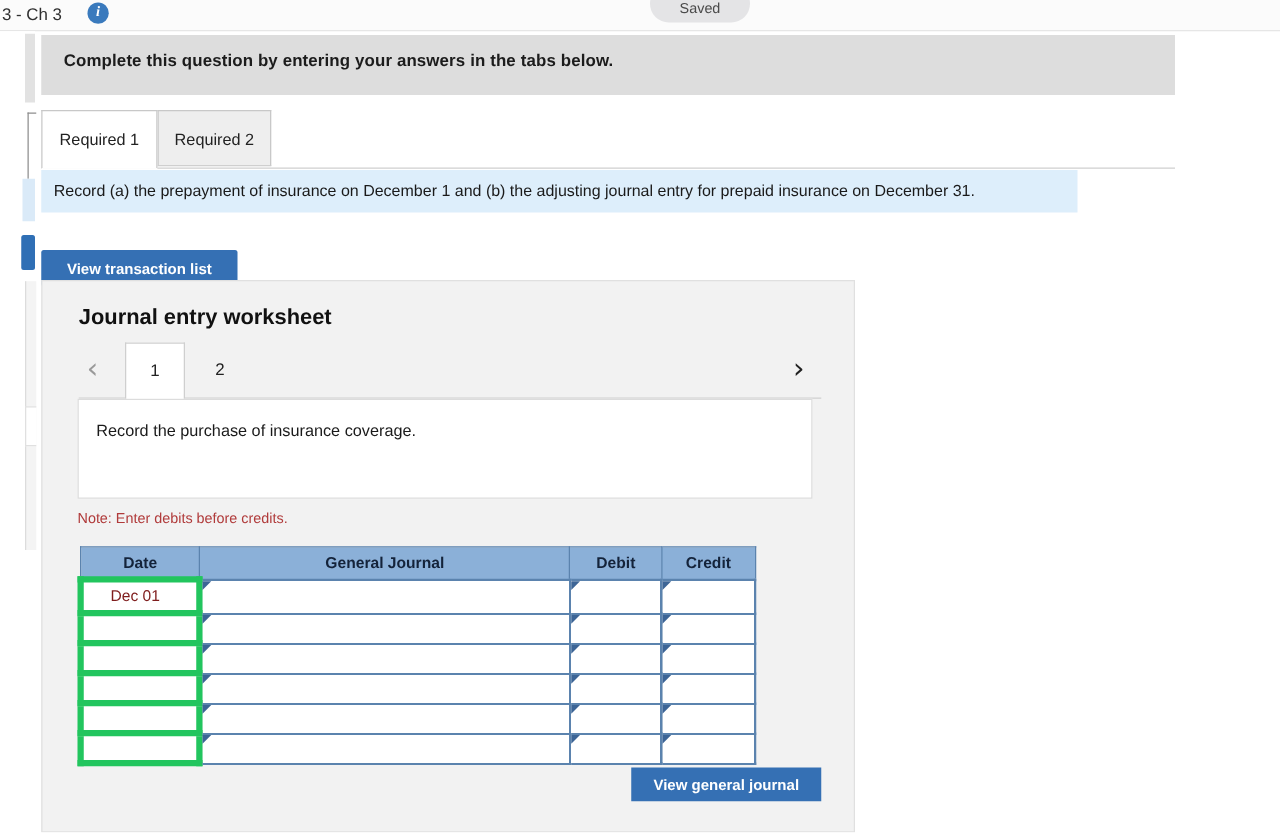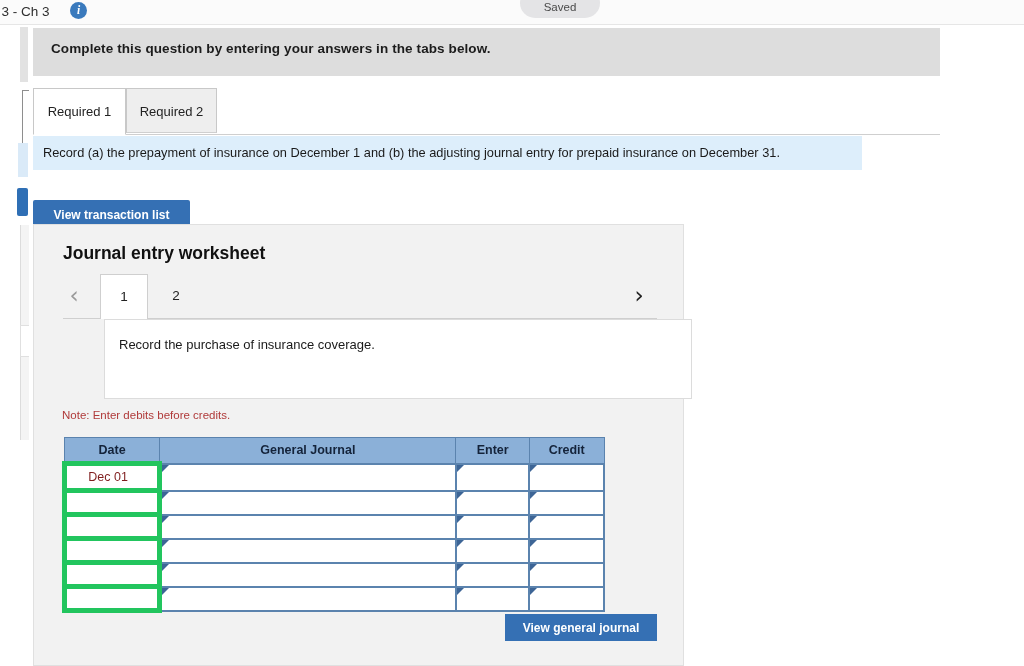--- a/index.html
+++ b/index.html
@@ -214,21 +214,20 @@
   #page-tab-2 { left: 122px; width: 40px; background: transparent; }
 
   
   .desc-box {
     position: absolute;
     left: 28px; top: 94px;
     width: 588px; height: 80px;
     background: #ffffff;
     border: 1px solid #dcdcdc;
     box-sizing: border-box;
-    margin-left: 42px;
   }
   .desc-text {
     position: absolute;
     left: 14px; top: 17px;
     font-size: 13px;
     color: #1a1a1a;
   }
   .note-text {
     position: absolute;
     left: 28px; top: 184px;
@@ -346,21 +345,21 @@
       <div class="desc-text">Record the purchase of insurance coverage.</div>
     </div>
 
     <div class="note-text">Note: Enter debits before credits.</div>
 
     <table class="jtable">
       <thead>
         <tr>
           <th class="col-date">Date</th>
           <th class="col-gj">General Journal</th>
-          <th class="col-debit">Enter</th>
+          <th class="col-debit">Debit</th>
           <th class="col-credit">Credit</th>
         </tr>
       </thead>
       <tbody>
         <tr>
           <td class="cell-date">
               <span class="cell-date-text">Dec 01</span>
             </td>
           <td class="cell-input"></td>
           <td class="cell-input"></td>

